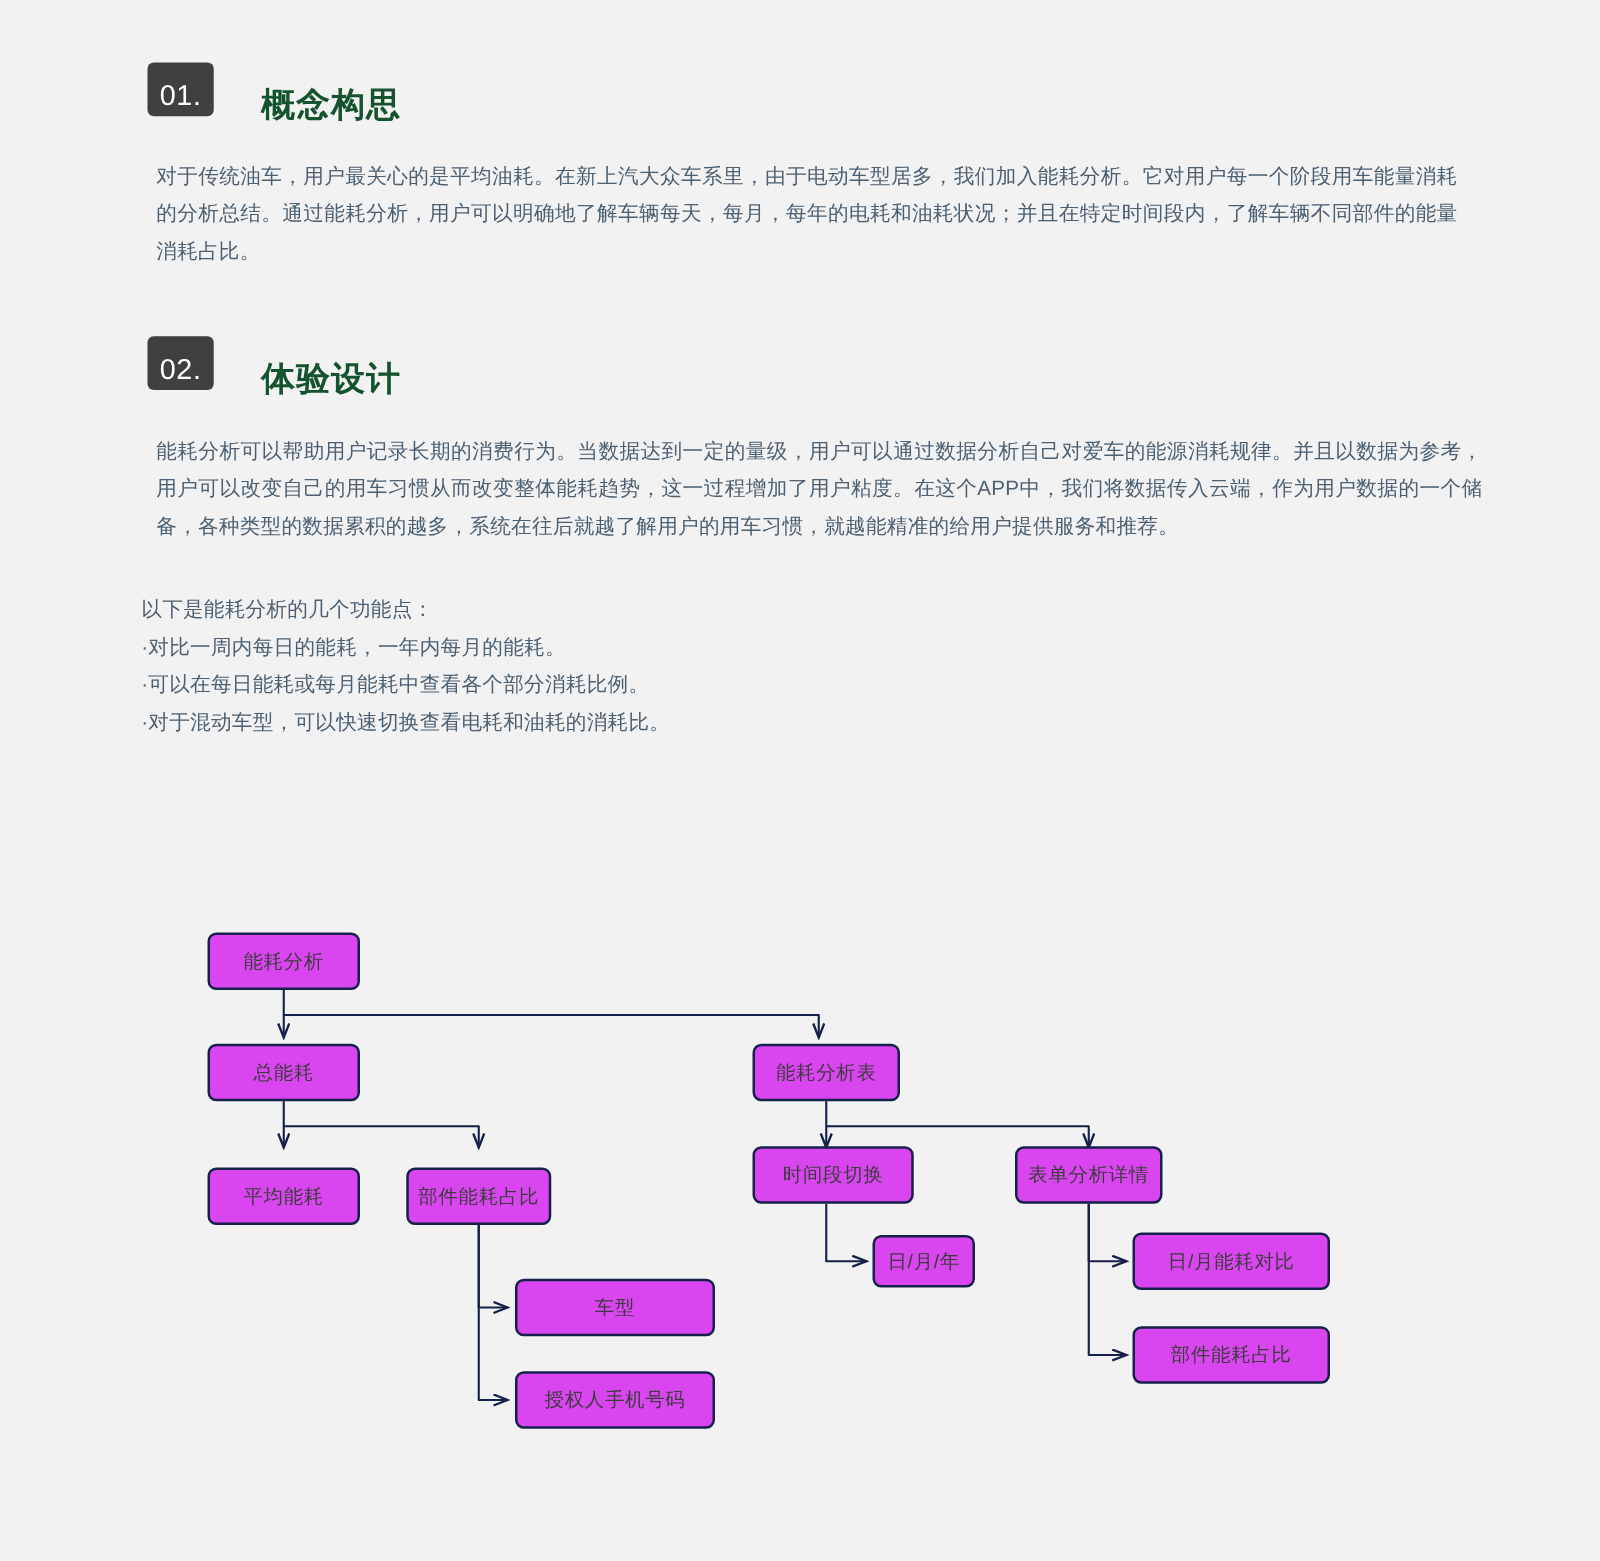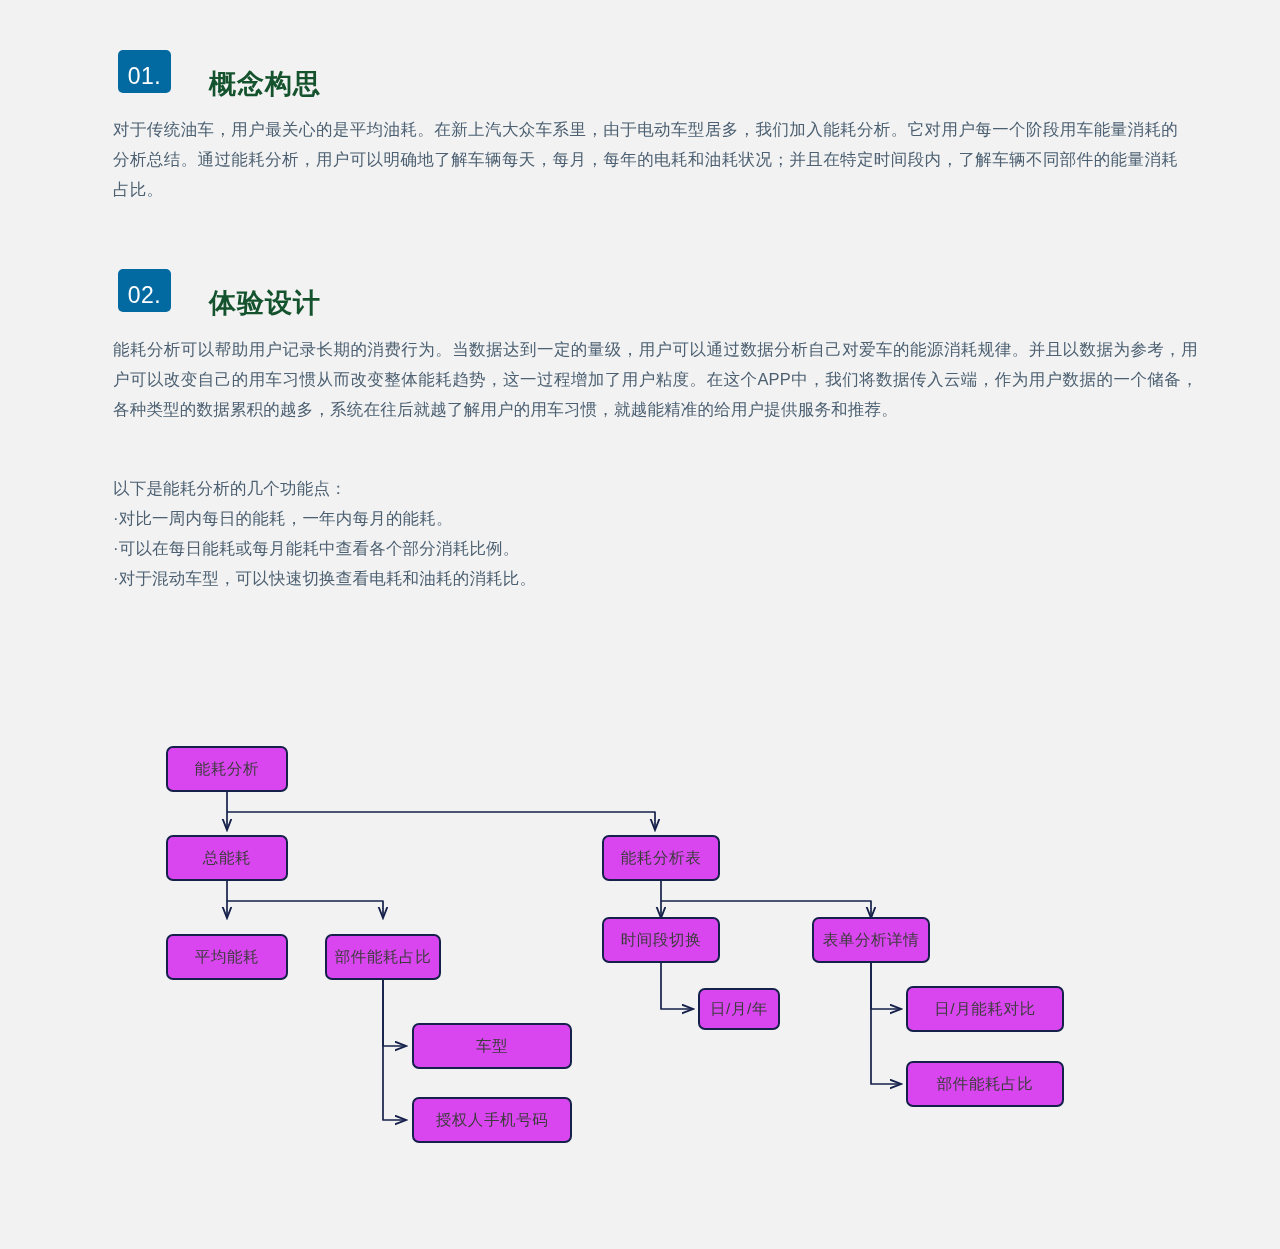--- a/index.html
+++ b/index.html
@@ -25,21 +25,21 @@
   
   .section-head {
     position: absolute;
     display: flex;
     align-items: center;
   }
   .badge {
     width: 53px;
     height: 43px;
     border-radius: 5px;
-    background: #0369a1;
+    background: #404040;
     color: #ffffff;
     font-size: 23px;
     line-height: 53px;
     text-align: center;
     letter-spacing: 0.5px;
     font-family: "Liberation Sans", "DejaVu Sans", sans-serif;
     flex: 0 0 auto;
   }
   .section-title {
     margin-left: 38px;
@@ -54,21 +54,21 @@
   
   .para {
     position: absolute;
     font-size: 16.5px;
     line-height: 30px;
     color: #4c6072;
     letter-spacing: 0.2px;
     text-align: justify;
   }
   .para p {
-    margin: 0;
+    margin: 12px;
   }
   .bullets {
     position: absolute;
     font-size: 16.5px;
     line-height: 30px;
     color: #4c6072;
     letter-spacing: 0.2px;
   }
   .bullets div {
     white-space: nowrap;
@@ -172,21 +172,21 @@
     <div class="node" style="left:166px;  top:746px;  width:122px; height:46px;">能耗分析</div>
 
     <div class="node" style="left:166px;  top:835px;  width:122px; height:46px;">总能耗</div>
 
     <div class="node" style="left:602px;  top:835px;  width:118px; height:46px;">能耗分析表</div>
 
     <div class="node" style="left:166px;  top:934px;  width:122px; height:46px;">平均能耗</div>
 
     <div class="node" style="left:325px;  top:934px;  width:116px; height:46px;">部件能耗占比</div>
 
-    <div class="node" style="left:602px;  top:917px;  width:118px; height:46px;">时间段切换</div>
+    <div class="node" style="left:602px;  top:917px;  width:129px; height:46px;">时间段切换</div>
 
     <div class="node" style="left:812px;  top:917px;  width:118px; height:46px;">表单分析详情</div>
 
     <div class="node" style="left:412px;  top:1023px; width:160px; height:46px;">车型</div>
 
     <div class="node" style="left:412px;  top:1097px; width:160px; height:46px;">授权人手机号码</div>
 
     <div class="node" style="left:698px;  top:988px;  width:82px;  height:42px;">日/月/年</div>
 
     <div class="node" style="left:906px;  top:986px;  width:158px; height:46px;">日/月能耗对比</div>

